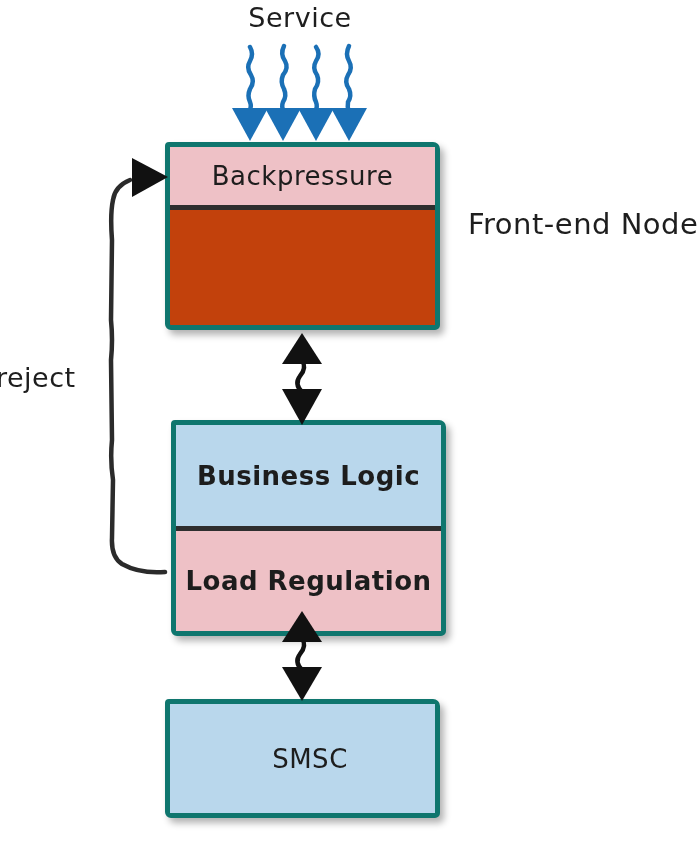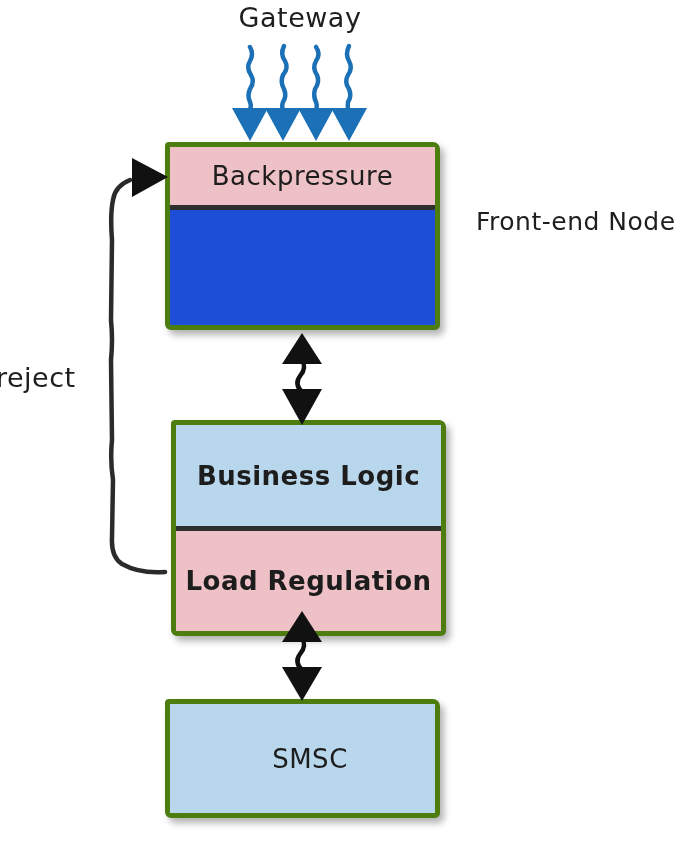--- a/index.html
+++ b/index.html
@@ -13,53 +13,52 @@
   }
   .hand{
     color:#1e1e1e;
     letter-spacing:0.5px;
   }
   
   .node{
     position:absolute;
     box-sizing:border-box;
     width:275px;
-    border:5px solid #4d7c0f;
+    border:5px solid #0f766e;
     border-radius:4px 7px 5px 6px;
     box-shadow:4px 5px 7px rgba(0,0,0,0.30);
     display:flex;
     flex-direction:column;
-    background:#1d4ed8;
+    background:#c2410c;
   }
   .layer{
     display:flex;
     align-items:center;
     justify-content:center;
     font-size:26px;
     letter-spacing:0.5px;
     color:#1d1d1d;
     box-sizing:border-box;
   }
   .layer.divided{border-bottom:5px solid #2e2e2e;}
   .fill-pink{background:#eec1c6;}
   .fill-blue{background:#b9d7ec;}
   .side-label{
     position:absolute;
-    font-size:25px;
+    font-size:29px;
     white-space:nowrap;
-    margin-left:8px;
   }
   #svg-overlay{position:absolute;left:0;top:0;pointer-events:none;}
 </style>
 </head>
 <body>
 
 <div id="canvas">
 
-  <div class="hand" style="position:absolute;left:230px;top:2px;width:140px;text-align:center;font-size:27px;">Gateway</div>
+  <div class="hand" style="position:absolute;left:230px;top:2px;width:140px;text-align:center;font-size:27px;">Service</div>
 
   <div class="hand" style="position:absolute;left:-4px;top:362px;font-size:27px;">reject</div>
 
   <div class="node" style="left:165px;top:142px;height:188px;">
     <div class="layer divided fill-pink" style="flex:0 0 63px;">
       <span>Backpressure</span>
     </div>
   </div>
   <div class="side-label hand" style="left:468px;top:207px;">Front-end Node</div>
 

